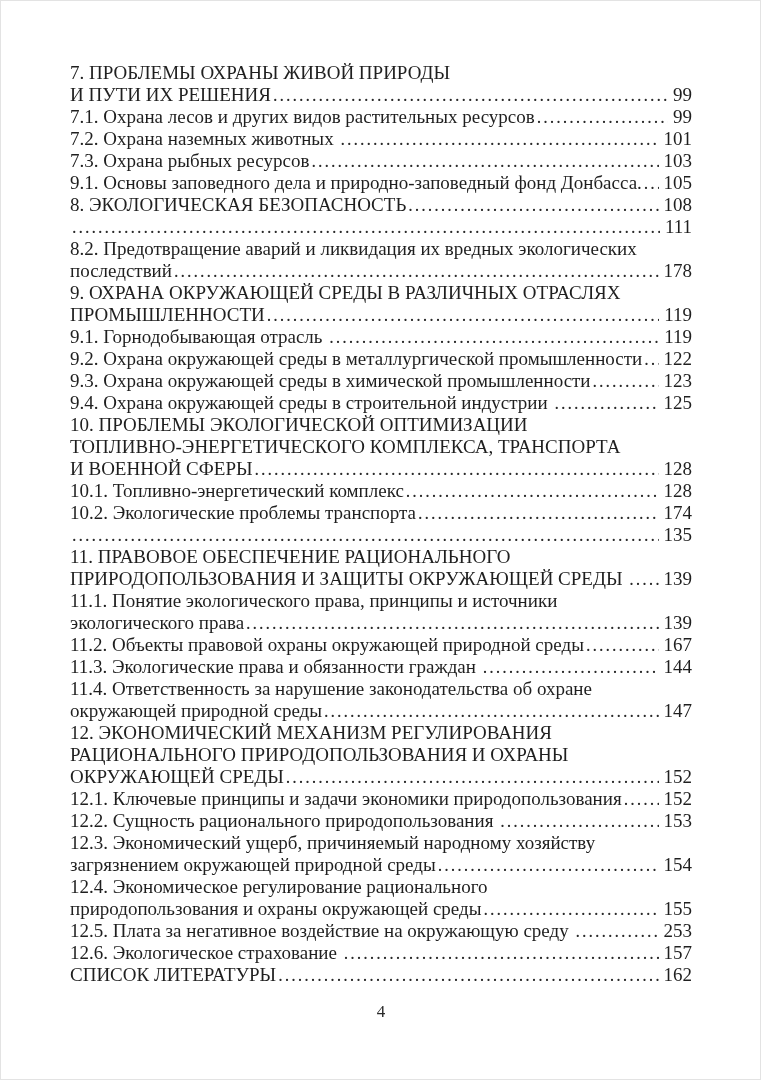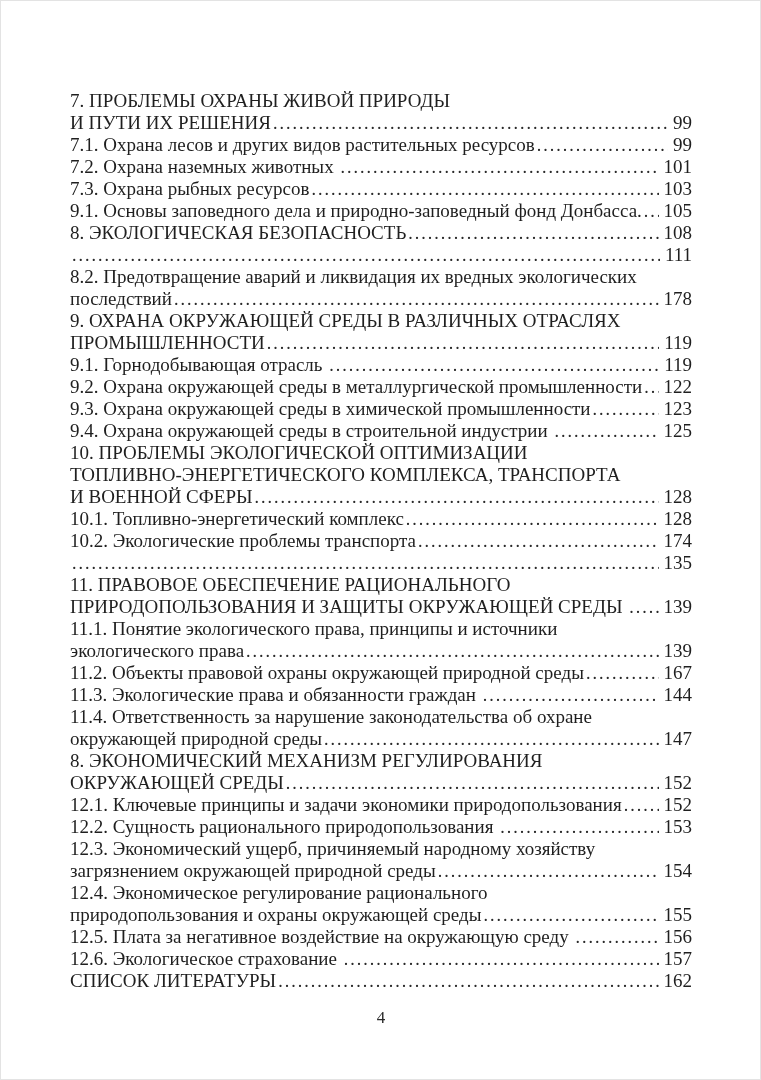--- a/index.html
+++ b/index.html
@@ -11,21 +11,21 @@
     width: 761px;
     height: 1080px;
     overflow: hidden;
     font-family: "Liberation Serif", "DejaVu Serif", serif;
     color: #1f1f1f;
   }
   .page {
     box-sizing: border-box;
     width: 761px;
     height: 1080px;
-    padding: 90px 69px 0 70px;
+    padding: 62px 69px 0 70px;
     background: #ffffff;
     box-shadow: inset 0 0 0 1px #e3e3e3;
   }
   .toc {
     font-size: 19px;
     line-height: 22px;
   }
   .row {
     display: flex;
     align-items: baseline;
@@ -193,21 +193,24 @@
       </div>
       <div class="row">
         <span class="t">11.4. Ответственность за нарушение законодательства об охране</span>
       </div>
       <div class="row">
         <span class="t">окружающей природной среды</span>
         <span class="leader"></span>
         <span class="pg">147</span>
       </div>
       <div class="row">
-        <span class="t">8. ЭКОНОМИЧЕСКИЙ МЕХАНИЗМ РЕГУЛИРОВАНИЯ</span>
+        <span class="t">12. ЭКОНОМИЧЕСКИЙ МЕХАНИЗМ РЕГУЛИРОВАНИЯ</span>
+      </div>
+      <div class="row">
+        <span class="t">РАЦИОНАЛЬНОГО ПРИРОДОПОЛЬЗОВАНИЯ И ОХРАНЫ</span>
       </div>
       <div class="row">
         <span class="t">ОКРУЖАЮЩЕЙ СРЕДЫ</span>
         <span class="leader"></span>
         <span class="pg">152</span>
       </div>
       <div class="row">
         <span class="t">12.1. Ключевые принципы и задачи экономики природопользования</span>
         <span class="leader"></span>
         <span class="pg">152</span>
@@ -229,21 +232,21 @@
         <span class="t">12.4. Экономическое регулирование рационального</span>
       </div>
       <div class="row">
         <span class="t">природопользования и охраны окружающей среды</span>
         <span class="leader"></span>
         <span class="pg">155</span>
       </div>
       <div class="row">
         <span class="t">12.5. Плата за негативное воздействие на окружающую среду </span>
         <span class="leader"></span>
-        <span class="pg">156</span>
+        <span class="pg">253</span>
       </div>
       <div class="row">
         <span class="t">12.6. Экологическое страхование </span>
         <span class="leader"></span>
         <span class="pg">157</span>
       </div>
       <div class="row">
         <span class="t">СПИСОК ЛИТЕРАТУРЫ</span>
         <span class="leader"></span>
         <span class="pg">162</span>

